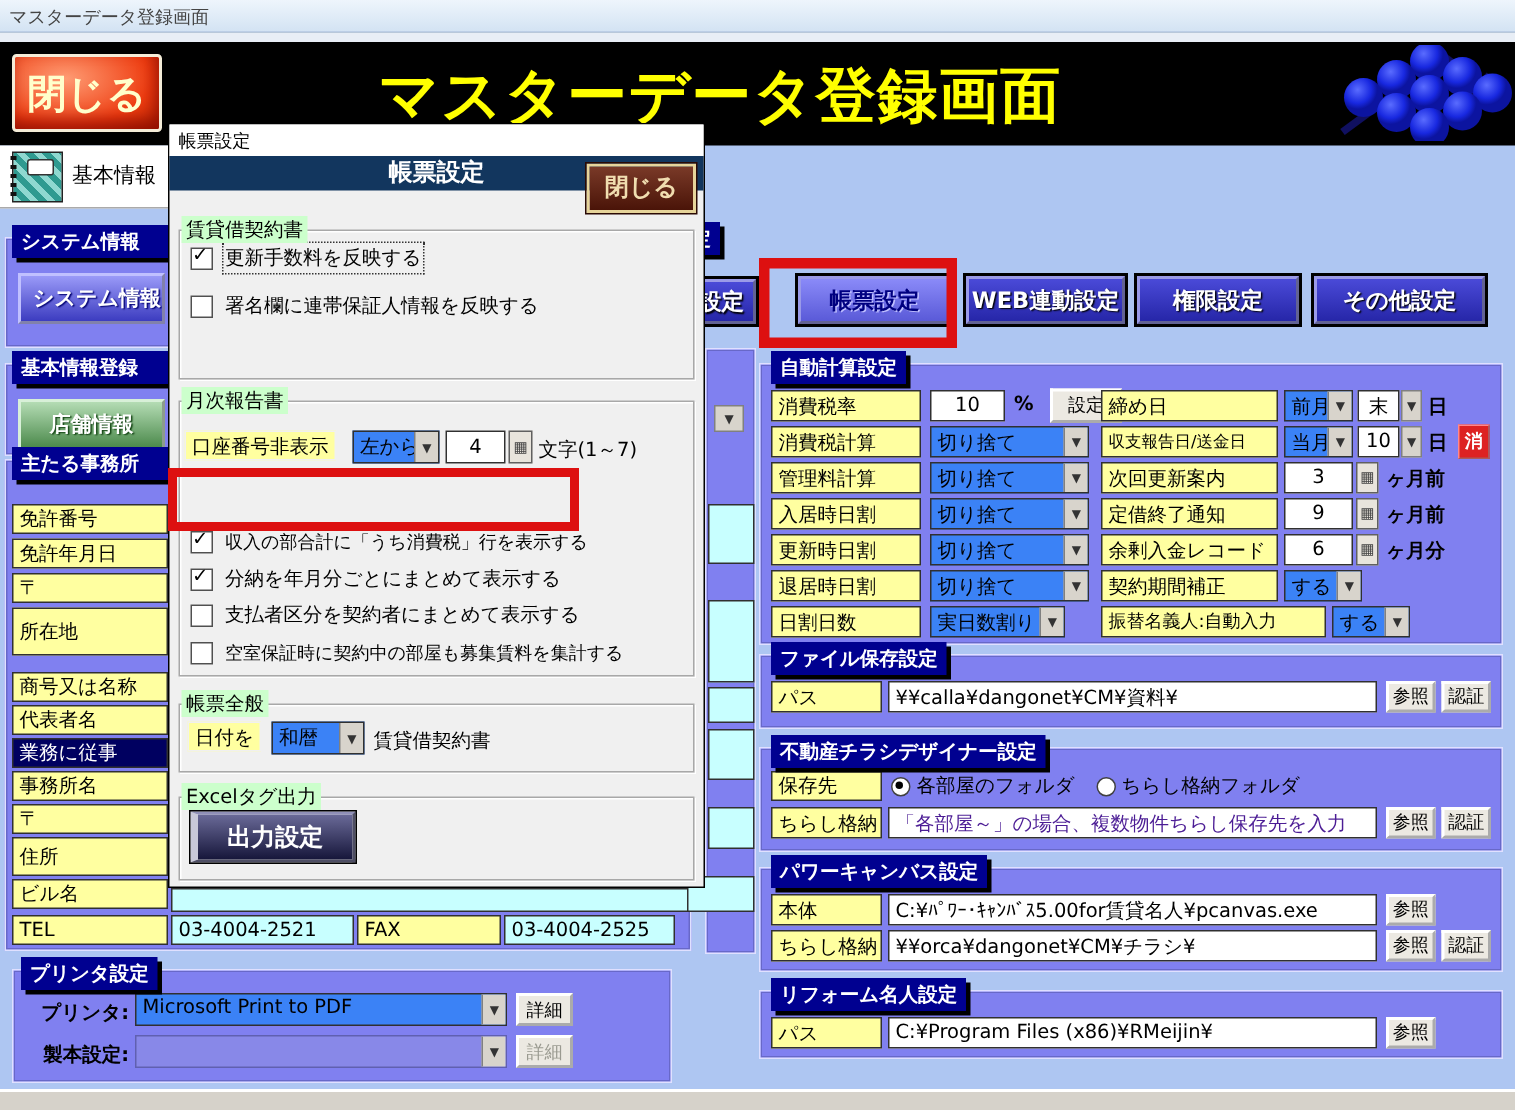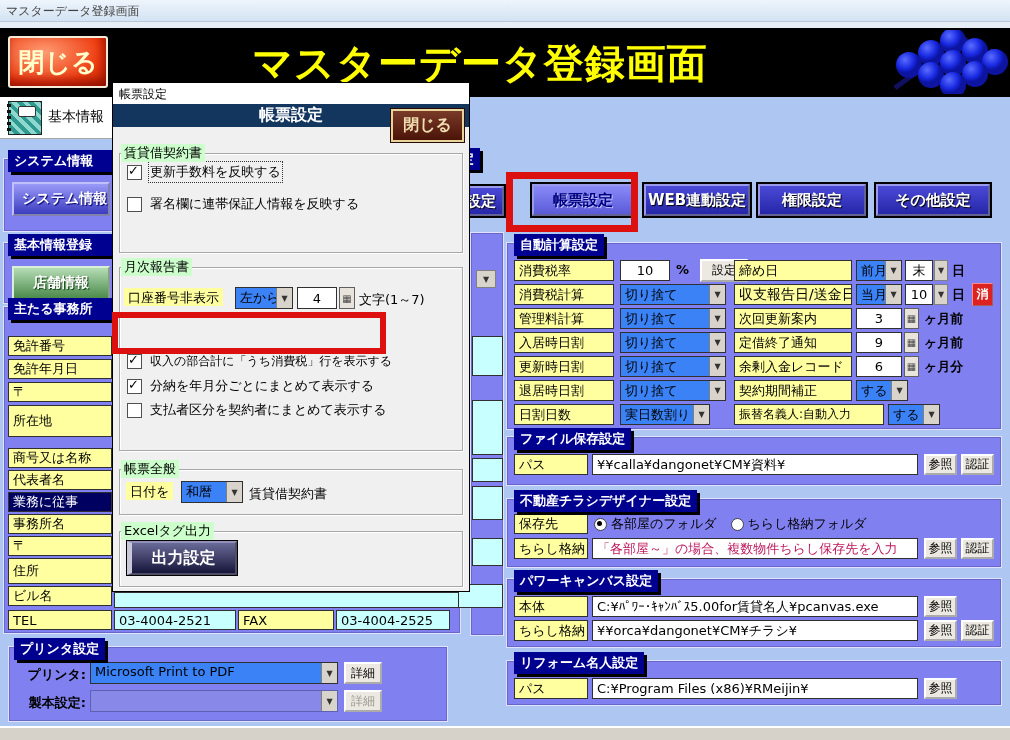--- a/index.html
+++ b/index.html
@@ -77,21 +77,21 @@
   .cbrow{display:flex;align-items:center;gap:8px;font-size:13px;color:#000;white-space:nowrap;}
   .focusdot{outline:1px dotted #333;outline-offset:1px;}
   .dyellow{background:#ffffa0;padding:1px 4px;font-size:13px;border:1px solid #f0f0f0;white-space:nowrap;}
   .darknavybtn{background:linear-gradient(#6a6a98,#16163a);border:2px outset #9090b8;outline:1px solid #000;
            color:#fff;font-weight:bold;font-size:16px;display:flex;align-items:center;justify-content:center;z-index:11;}
   .annot{border:6px solid #dd1010;z-index:40;background:transparent;}
   .phantom{z-index:2;}
   .radio{width:11px;height:11px;border-radius:50%;background:#fff;border:1px solid #404040;position:relative;flex:none;}
   .radio.on::after{content:"";position:absolute;left:2px;top:2px;width:5px;height:5px;border-radius:50%;background:#000;}
   .rlabel{font-size:13px;color:#000;margin:0 14px 0 4px;white-space:nowrap;}
-  .gray{color:#be185d;}
+  .gray{color:#4c1d95;}
   .blabel{font-size:13px;font-weight:bold;color:#000;z-index:2;white-space:nowrap;text-align:right;}
   .disabled{background:#8888e8;border:1px solid #6060b0;}
   .disabled .ctext{color:#9a9ad8;}
   .btn3d.dis{color:#9a9a90;}
 </style>
 </head>
 <body>
 
 <div class="abs titlebar">
   <span>マスターデータ登録画面</span>
@@ -226,21 +226,21 @@
 
 <div class="abs ylabel" style="left:734px;top:260px;width:118px;height:21px">締め日</div>
 <div class="abs combo" style="left:856px;top:260px;width:46px;height:21px">
     <span class="ctext">前月</span>
     <span class="carr">▼</span>
   </div>
 <div class="abs input center" style="left:905px;top:260px;width:28px;height:21px">末</div>
 <div class="abs arrbtn" style="left:934px;top:260px;width:14px;height:21px">▼</div>
 <div class="abs ptext" style="left:952px;top:262px;font-weight:bold">日</div>
 
-<div class="abs ylabel" style="left:734px;top:284px;width:118px;height:21px;font-size:14px">収支報告日/送金日</div>
+<div class="abs ylabel" style="left:734px;top:284px;width:118px;height:21px;font-size:11px">収支報告日/送金日</div>
 <div class="abs combo" style="left:856px;top:284px;width:46px;height:21px">
     <span class="ctext">当月</span>
     <span class="carr">▼</span>
   </div>
 <div class="abs input center" style="left:905px;top:284px;width:28px;height:21px">10</div>
 <div class="abs arrbtn" style="left:934px;top:284px;width:14px;height:21px">▼</div>
 <div class="abs ptext" style="left:952px;top:286px;font-weight:bold">日</div>
 <div class="abs btnred" style="left:972px;top:283px;width:21px;height:23px">消</div>
 
 <div class="abs ylabel" style="left:734px;top:308px;width:118px;height:21px">次回更新案内</div>
@@ -339,20 +339,24 @@
     <span>収入の部合計に「うち消費税」行を表示する</span>
   </div>
   <div class="abs cbrow" style="left:14px;top:294px">
     <span class="cb checked"></span>
     <span>分納を年月分ごとにまとめて表示する</span>
   </div>
   <div class="abs cbrow" style="left:14px;top:318px">
     <span class="cb"></span>
     <span>支払者区分を契約者にまとめて表示する</span>
   </div>
+  <div class="abs cbrow" style="left:14px;top:344px;font-size:12px">
+    <span class="cb"></span>
+    <span>空室保証時に契約中の部屋も募集賃料を集計する</span>
+  </div>
 
   <div class="abs gbox" style="left:6px;top:386px;width:344px;height:46px"></div>
   <div class="abs glabel" style="left:8px;top:377px">帳票全般</div>
   <div class="abs dyellow" style="left:12px;top:398px;height:20px">日付を</div>
   <div class="abs combo" style="left:68px;top:398px;width:62px;height:22px">
       <span class="ctext">和暦</span>
       <span class="carr">▼</span>
     </div>
   <div class="abs ptext" style="left:136px;top:402px">賃貸借契約書</div>
 

